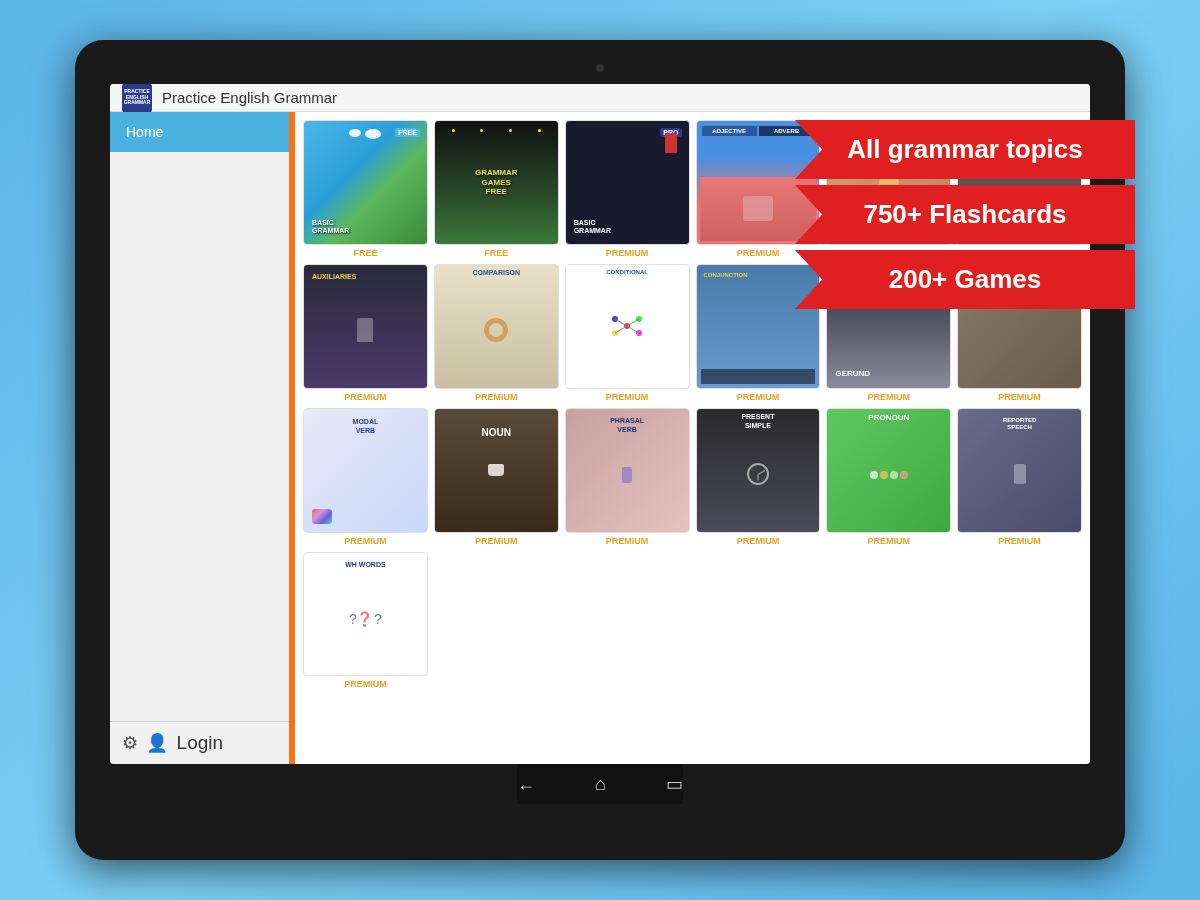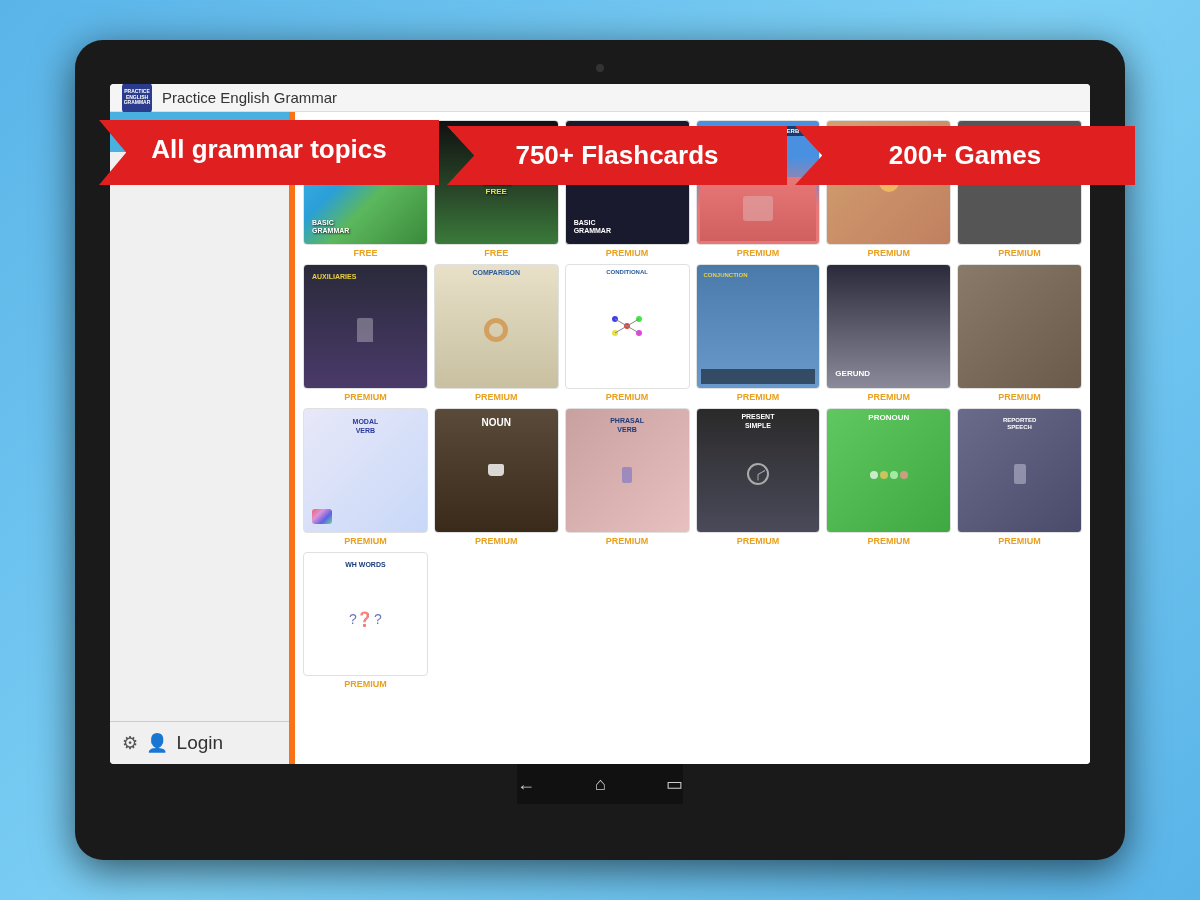--- a/index.html
+++ b/index.html
@@ -264,21 +264,21 @@
       display: flex;
       align-items: flex-end;
       padding: 4px;
     }
 
     .thumb-noun {
       background: linear-gradient(to bottom, #5a4a3a, #3a2a1a);
       display: flex;
       align-items: flex-end;
       justify-content: flex-end;
-      padding: 4px;
+      padding: 14px;
     }
 
     .thumb-phrasal-verb {
       background: linear-gradient(135deg, #c8a0a0, #e8c0c0);
       display: flex;
       align-items: flex-end;
       padding: 4px;
     }
 
     .thumb-present-simple {
@@ -348,22 +348,22 @@
       font-size: 18px;
       cursor: pointer;
     }
 
     
     .banners-container {
       position: absolute;
       right: -10px;
       top: 80px;
       display: flex;
-      flex-direction: row;
-      gap: 8px;
+      flex-direction: column;
+      gap: 0;
       z-index: 10;
     }
 
     .banner {
       background: #e02020;
       color: white;
       font-weight: bold;
       padding: 14px 24px;
       font-size: 26px;
       position: relative;

